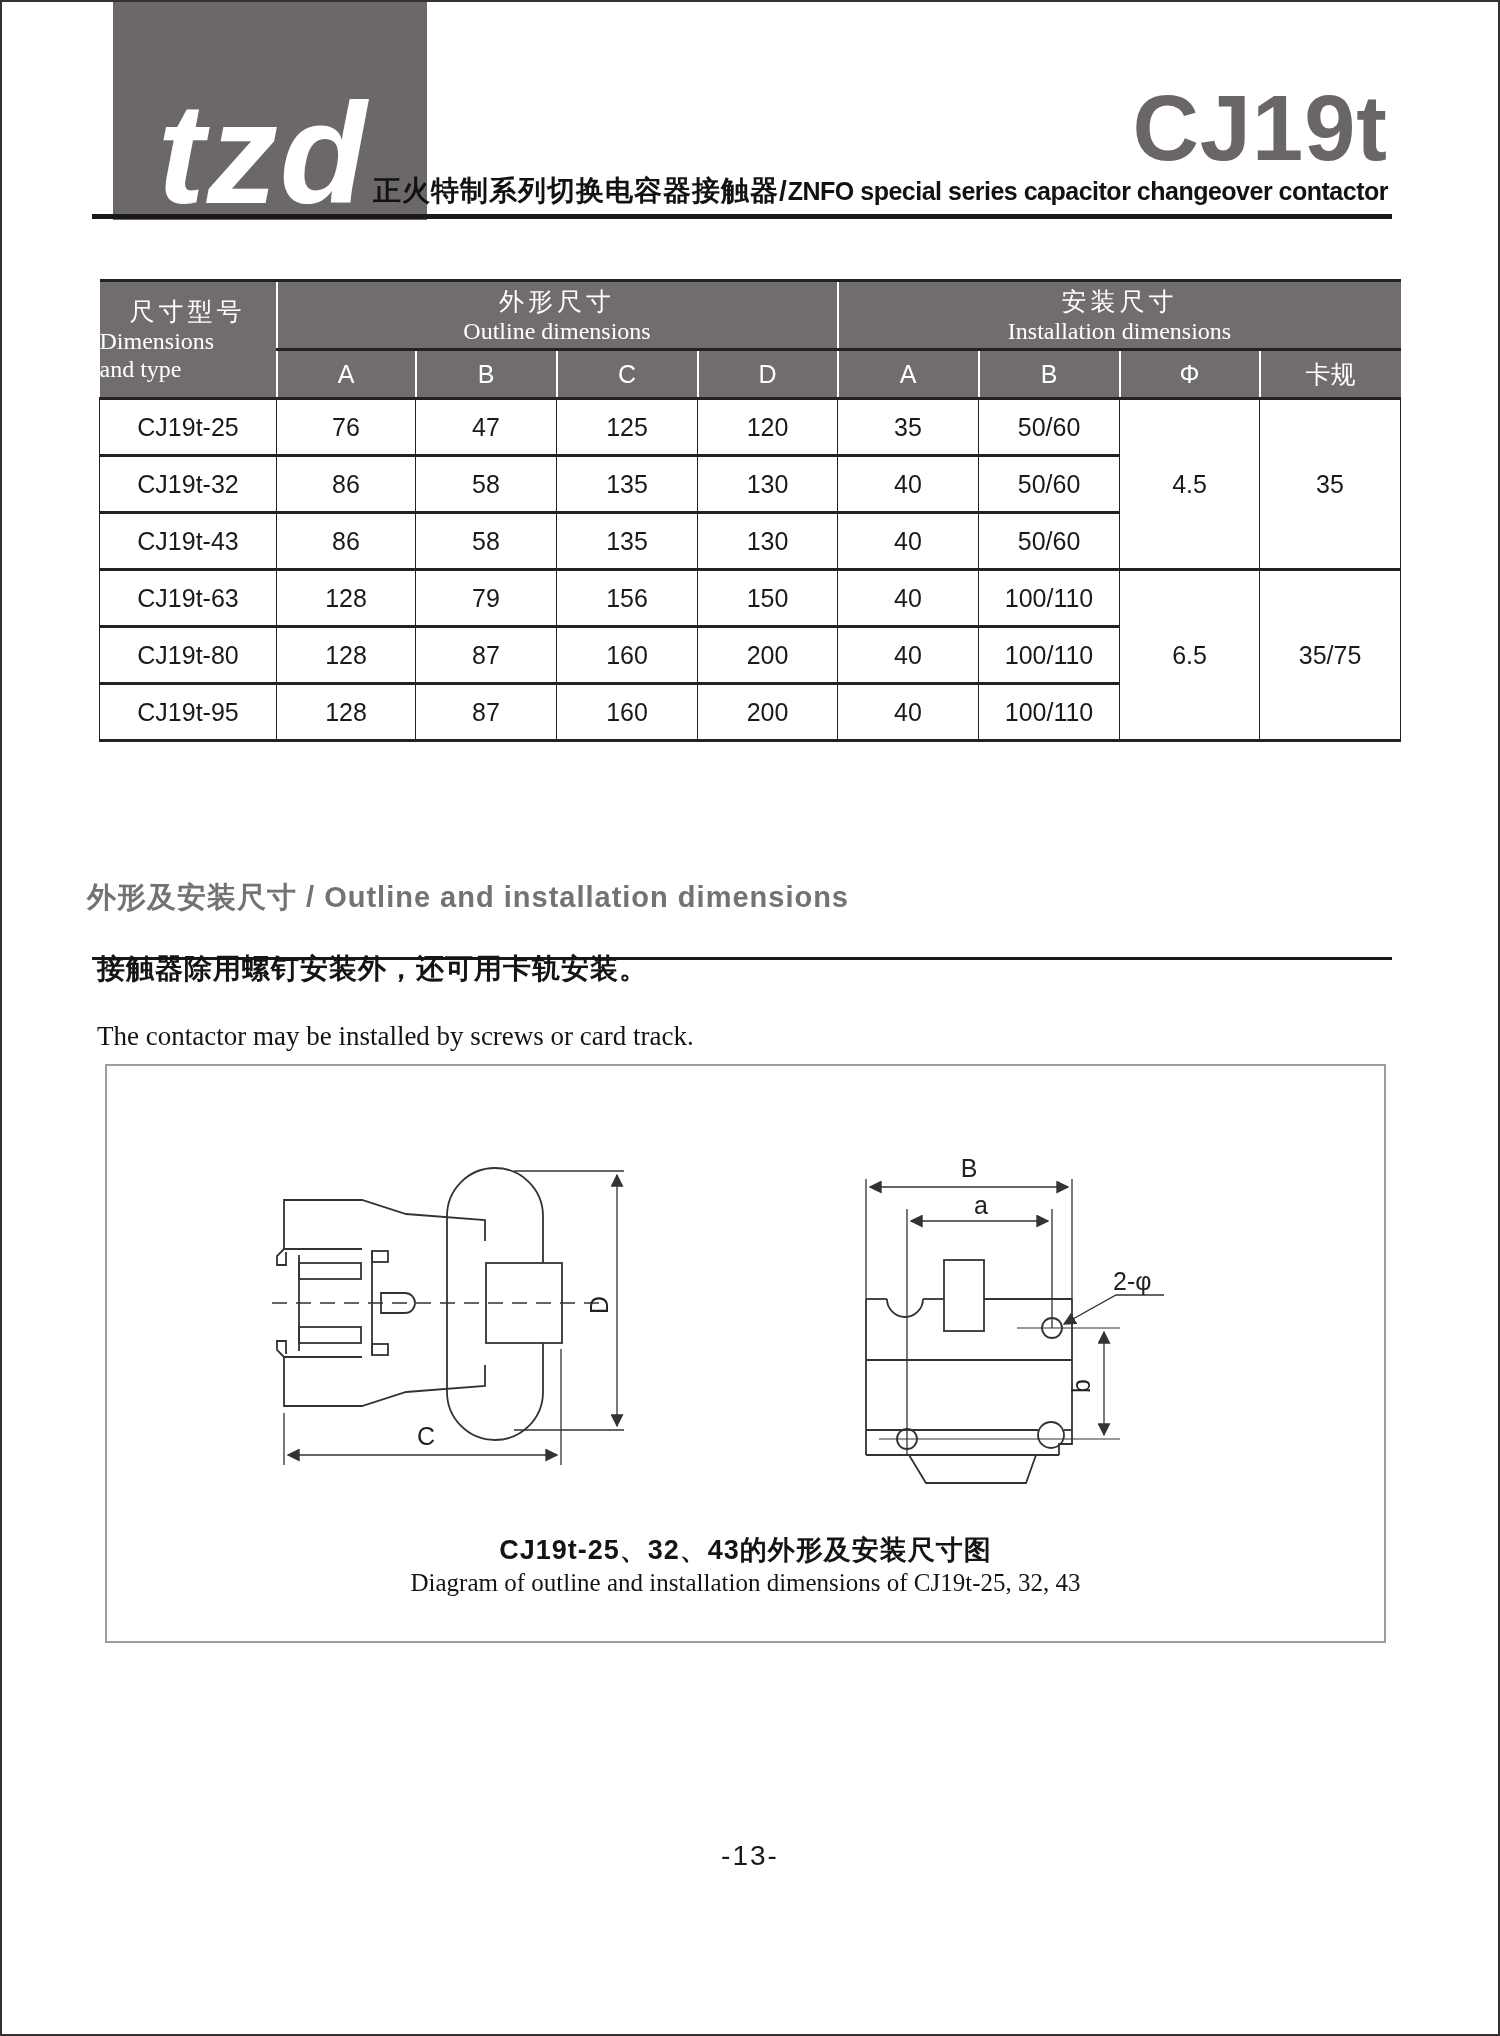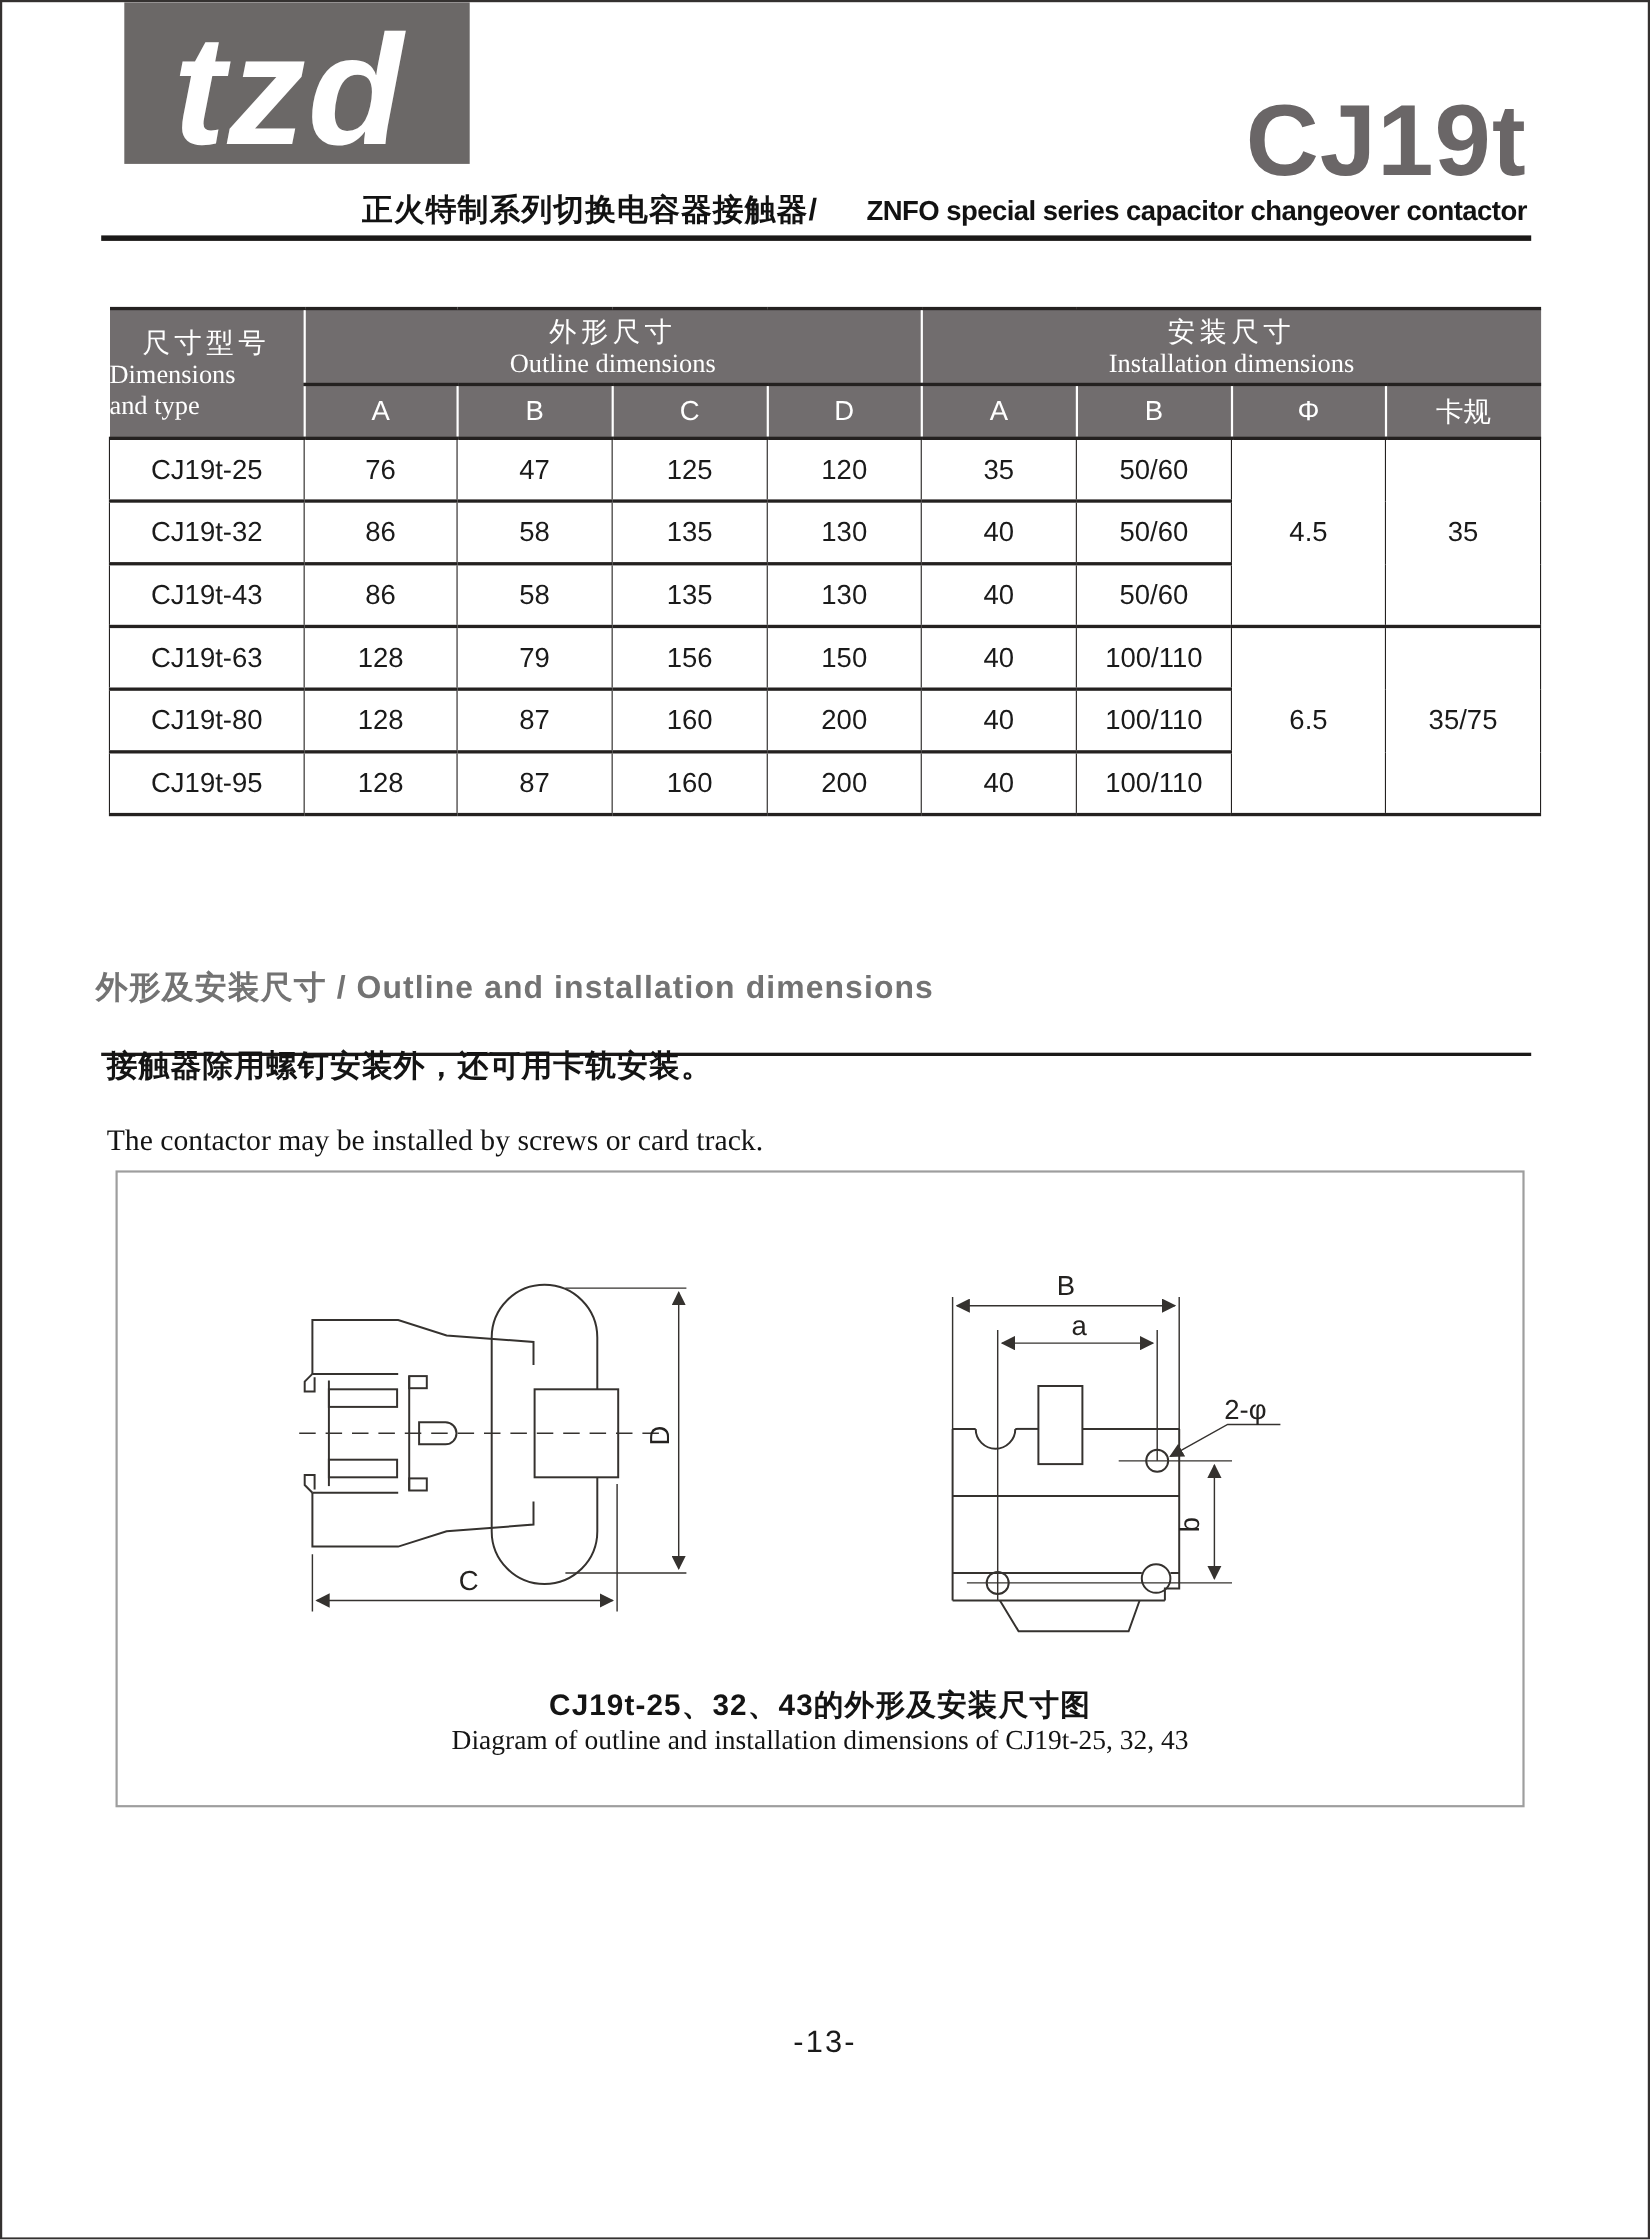--- a/index.html
+++ b/index.html
@@ -2,29 +2,29 @@
 <html><head>
 <meta charset="utf-8">
 <style>
   html,body{margin:0;padding:0;background:#ffffff;}
   .page{
     position:relative;width:1500px;height:2036px;background:#ffffff;
     border:2px solid #343130;box-sizing:border-box;overflow:hidden;
     font-family:"Liberation Sans",sans-serif;color:#141414;
   }
   
-  .logo-box{position:absolute;left:111px;top:0;width:314px;height:147px;background:#6b6867;
+  .logo-box{position:absolute;left:111px;top:0;width:314px;height:218px;background:#6b6867;
     display:flex;justify-content:center;align-items:flex-end;}
   .logo-box span{font-size:142px;font-style:italic;font-weight:bold;color:#ffffff;
     line-height:0.93;letter-spacing:2px;padding-right:14px;}
   .model-title{position:absolute;right:110px;top:80px;font-size:92px;font-weight:bold;
     color:#6a6667;line-height:1;letter-spacing:1px;}
   .subtitle{position:absolute;right:110px;top:170px;font-size:28px;white-space:nowrap;color:#121212;}
   .subtitle .zh{font-weight:bold;letter-spacing:1px;}
-  .subtitle .en{font-weight:bold;font-size:25px;letter-spacing:-0.5px;margin-left:44px;}
+  .subtitle .en{font-weight:bold;font-size:25px;letter-spacing:-0.5px;}
   .rule-1{position:absolute;left:90px;top:212px;width:1300px;height:5px;background:#1b1918;}
   
   .tbl-wrap{position:absolute;left:97px;top:277px;}
   table.dims{border-collapse:collapse;table-layout:fixed;width:1301px;}
   table.dims th,table.dims td{padding:0;margin:0;}
   thead th{background:#716d6e;color:#ffffff;font-weight:normal;border:2px solid #ffffff;border-top:3px solid #242120;}
   th.corner{border-left:none;text-align:left;padding-left:12px;vertical-align:middle;}
   th.lastcol{border-right:none;}
   .corner .zh{font-size:25px;display:block;letter-spacing:2px;text-align:center;}
   .corner .en{font-family:"Liberation Serif",serif;font-size:24px;display:block;line-height:1.2;}

